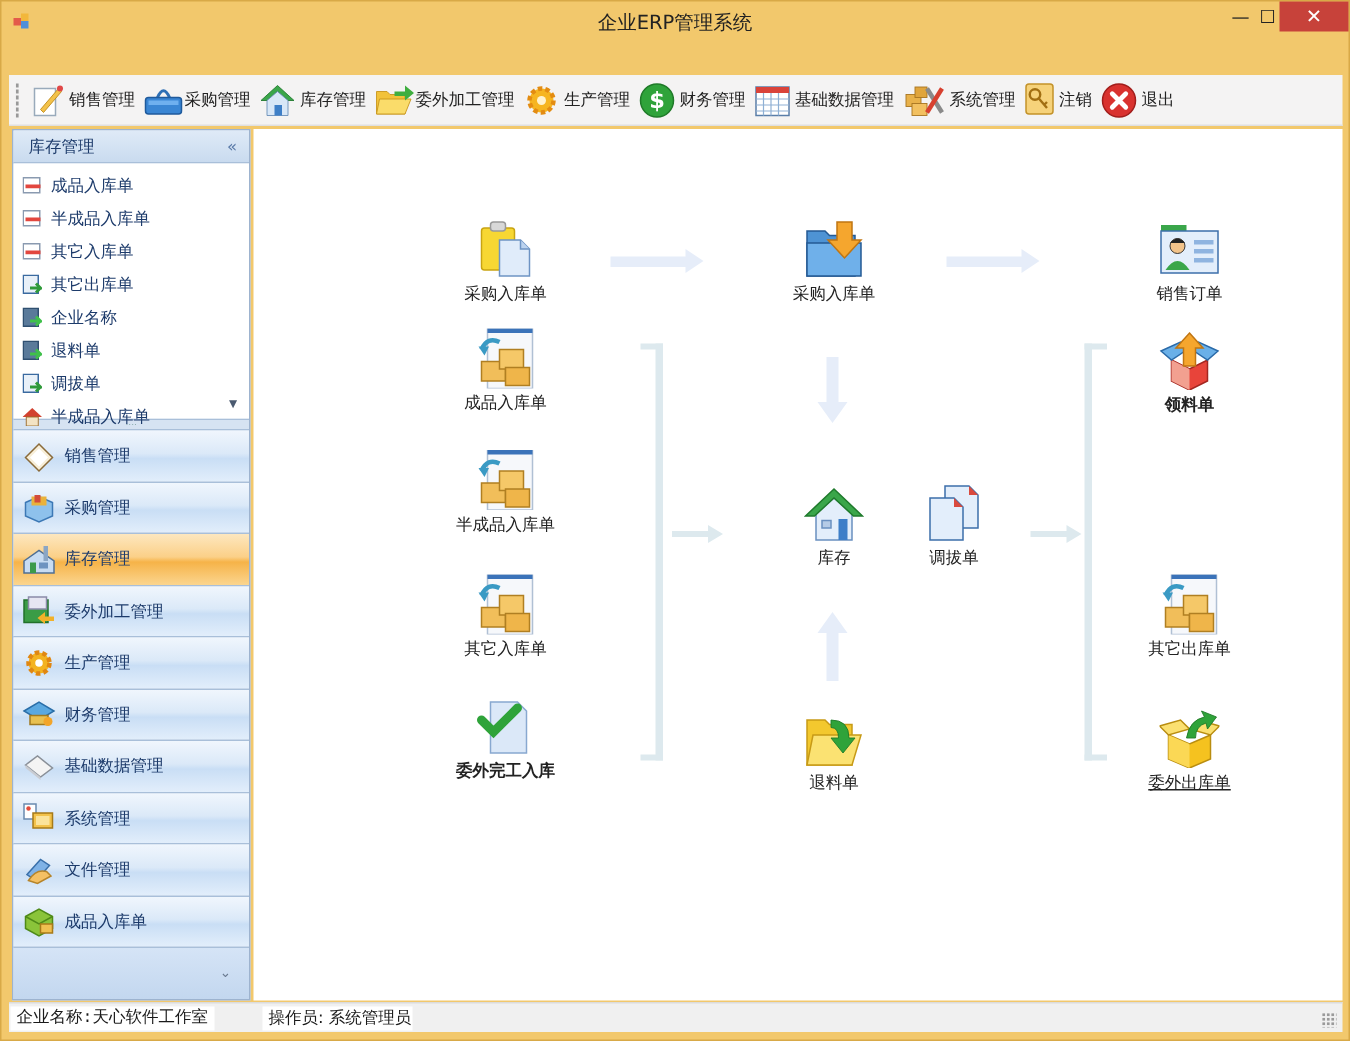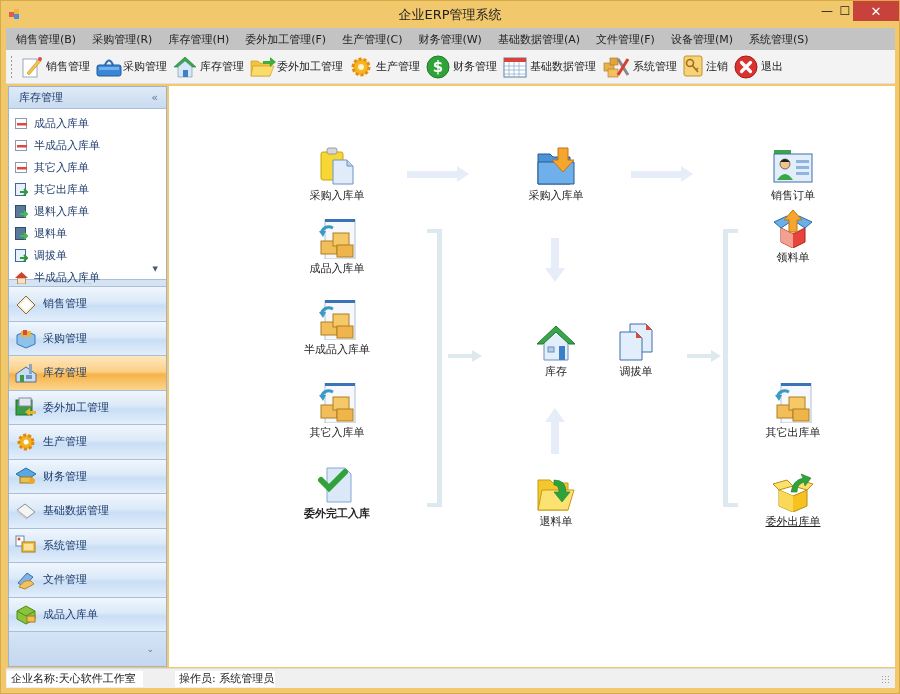--- a/index.html
+++ b/index.html
@@ -73,32 +73,20 @@
         <span>—</span>
       </div>
     <div class="win-btn win-max" style="left:830px;">
         <span>☐</span>
       </div>
     <div class="win-btn win-close">
         <span>✕</span>
       </div>
   </div>
 
-  <div class="menubar">
-    <span class="menu-item">销售管理(B)</span>
-    <span class="menu-item">采购管理(R)</span>
-    <span class="menu-item">库存管理(H)</span>
-    <span class="menu-item">委外加工管理(F)</span>
-    <span class="menu-item">生产管理(C)</span>
-    <span class="menu-item">财务管理(W)</span>
-    <span class="menu-item">基础数据管理(A)</span>
-    <span class="menu-item">文件管理(F)</span>
-    <span class="menu-item">设备管理(M)</span>
-    <span class="menu-item">系统管理(S)</span>
-  </div>
 
   <div class="toolbar">
     <div class="grip"></div>
 
     <div class="tb-btn">
       <span class="tb-icon">
         <svg width="24" height="24" viewBox="0 0 24 24">
             <rect x="4" y="4" width="14" height="18" fill="#fff" stroke="#9ab"></rect>
             <path d="M8 18 L20 4 L22 6 L10 20 Z" fill="#f3c24a" stroke="#c08a1a" stroke-width="0.6"></path>
             <circle cx="21" cy="4" r="2" fill="#e04848"></circle>
@@ -229,21 +217,21 @@
               <rect x="0.5" y="0.5" width="10" height="12" fill="#e8f0f8" stroke="#3a6aa0"></rect>
               <path d="M5 9 L12 9 L9 6 M12 9 L9 12" stroke="#2f9a3a" stroke-width="2" fill="none"></path>
             </svg></span>
         <span>其它出库单</span>
       </div>
       <div class="sb-item">
         <span class="sb-item-icon"><svg width="13" height="13">
               <rect x="0.5" y="0.5" width="10" height="12" fill="#5a7a9a" stroke="#2f4f70"></rect>
               <path d="M5 9 L12 9 L9 6 M12 9 L9 12" stroke="#3fc04a" stroke-width="2" fill="none"></path>
             </svg></span>
-        <span>退料入库单</span>
+        <span>企业名称</span>
       </div>
       <div class="sb-item">
         <span class="sb-item-icon"><svg width="13" height="13">
               <rect x="0.5" y="0.5" width="10" height="12" fill="#5a7a9a" stroke="#2f4f70"></rect>
               <path d="M5 9 L12 9 L9 6 M12 9 L9 12" stroke="#3fc04a" stroke-width="2" fill="none"></path>
             </svg></span>
         <span>退料单</span>
       </div>
       <div class="sb-item">
         <span class="sb-item-icon"><svg width="13" height="13">
@@ -500,21 +488,21 @@
             <path d="M7 16 Q12 10 17 16" fill="#222"></path>
             <path d="M4 34 Q12 22 20 34 Z" fill="#3aa64a"></path>
             <rect x="23" y="14" width="13" height="3" fill="#8fb4e0"></rect>
             <rect x="23" y="20" width="13" height="3" fill="#8fb4e0"></rect>
             <rect x="23" y="26" width="13" height="3" fill="#8fb4e0"></rect>
           </svg>
       </div>
       <div class="node-label">销售订单</div>
     </div>
 
-    <div class="node" style="left:584px;top:122px;">
+    <div class="node" style="left:584px;top:134px;font-weight:bold;">
       <div class="node-icon">
         <svg width="40" height="40" viewBox="0 0 40 40">
             <path d="M8 20 L20 26 L32 20 L32 34 L20 40 L8 34 Z" fill="#e8443a" stroke="#a32620"></path>
             <path d="M8 20 L20 26 L20 40 L8 34 Z" fill="#f2a090"></path>
             <path d="M1 14 L14 8 L20 12 L8 20 Z" fill="#6ab0e8" stroke="#2a6aa8"></path>
             <path d="M39 14 L26 8 L20 12 L32 20 Z" fill="#6ab0e8" stroke="#2a6aa8"></path>
             <path d="M20 2 L29 12 L24 12 L24 24 L16 24 L16 12 L11 12 Z" fill="#f5a62e" stroke="#c07512"></path>
           </svg>
       </div>
       <div class="node-label">领料单</div>
@@ -544,17 +532,17 @@
             <path d="M0 12 L14 8 L20 14 L6 18 Z" fill="#fbe070" stroke="#b98d10"></path>
             <path d="M40 12 L26 8 L20 14 L34 18 Z" fill="#fbe070" stroke="#b98d10"></path>
             <path d="M18 20 Q20 8 30 6 L28 2 L38 6 L32 14 L31 10 Q24 12 24 20 Z" fill="#2fa33a" stroke="#1f7a28" stroke-width="0.6"></path>
           </svg>
       </div>
       <div class="node-label">委外出库单</div>
     </div>
   </div>
 
   <div class="statusbar">
-    <span class="status-cell" style="left:1px;width:136px;">企业名称:天心软件工作室</span>
+    <span class="status-cell" style="left:1px;width:136px;font-family:Liberation Mono, monospace;">企业名称:天心软件工作室</span>
     <span class="status-cell" style="left:169px;width:100px;">操作员: 系统管理员</span>
     <span class="resize-grip"></span>
   </div>
 </div>
 
 </body></html>

